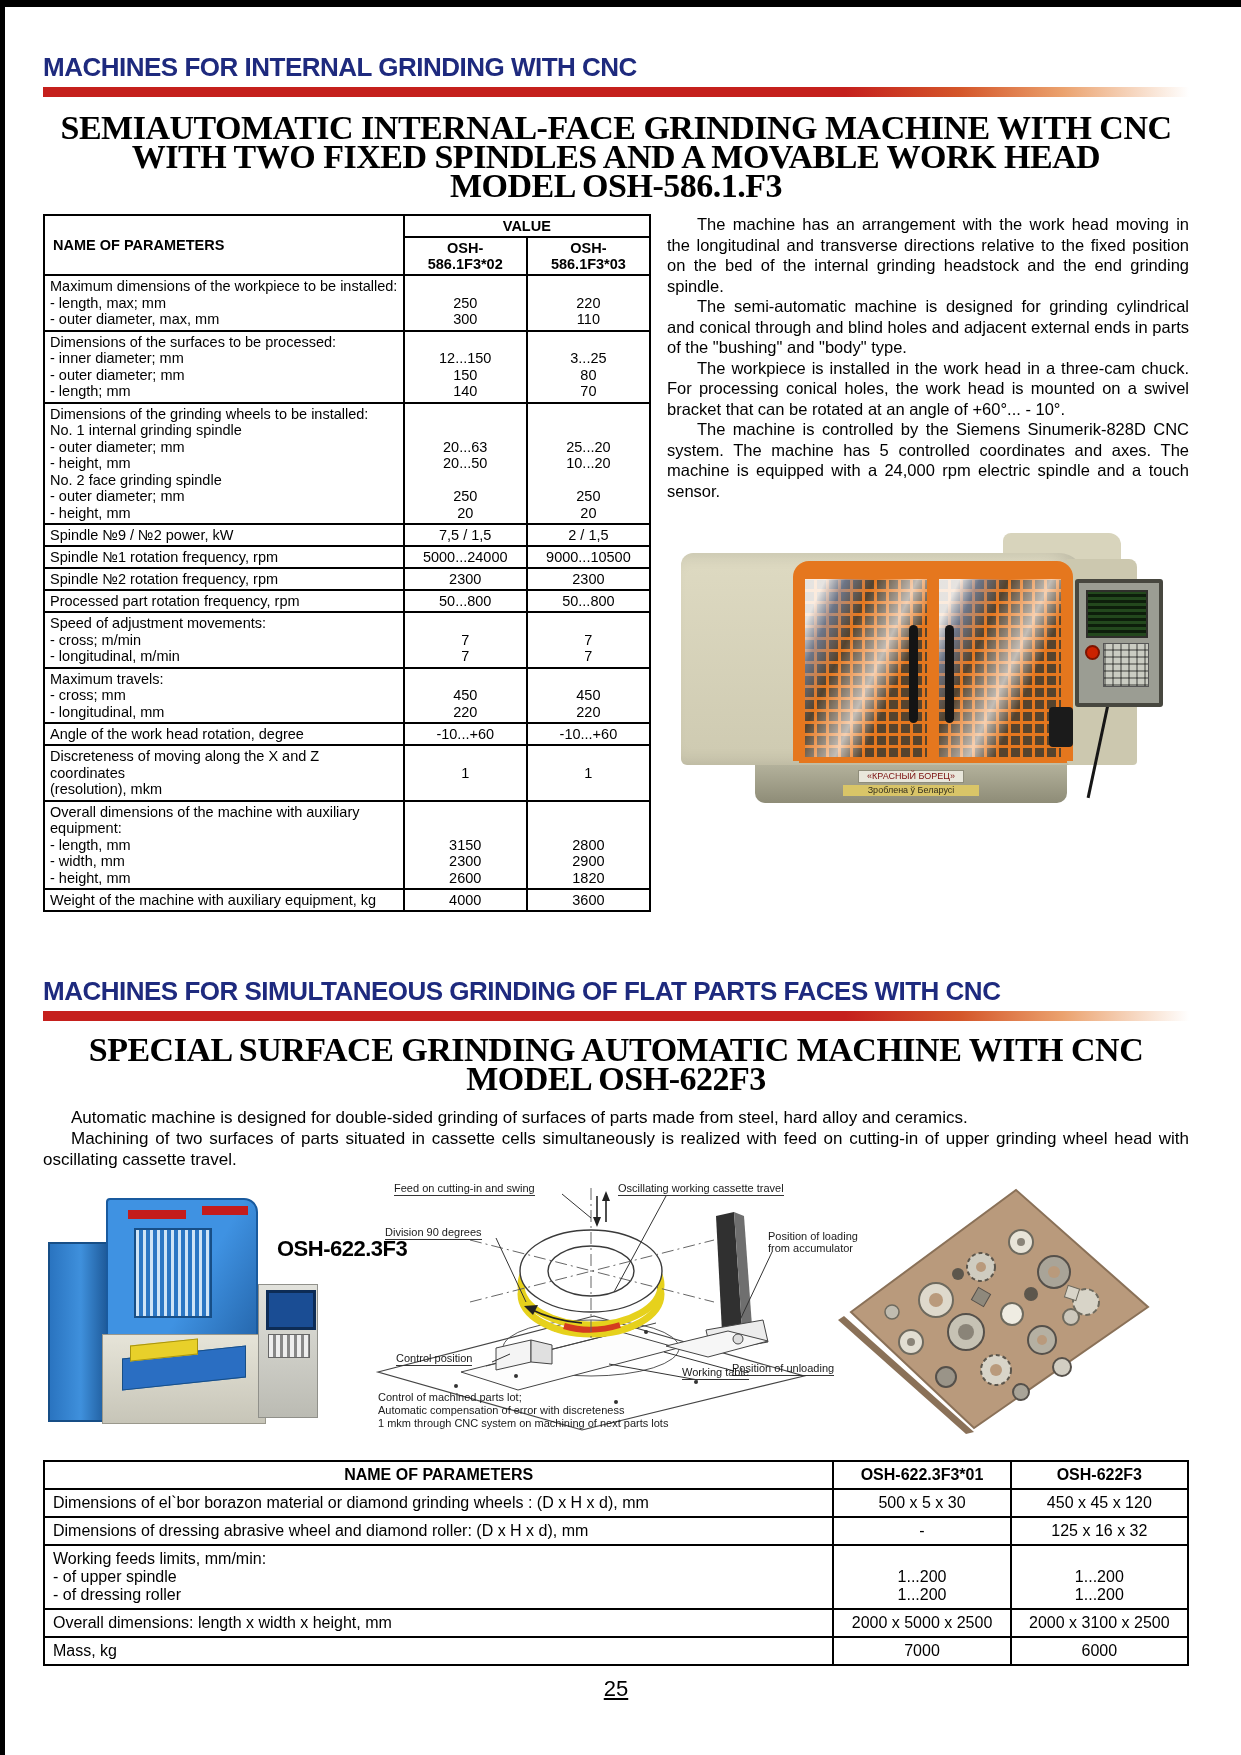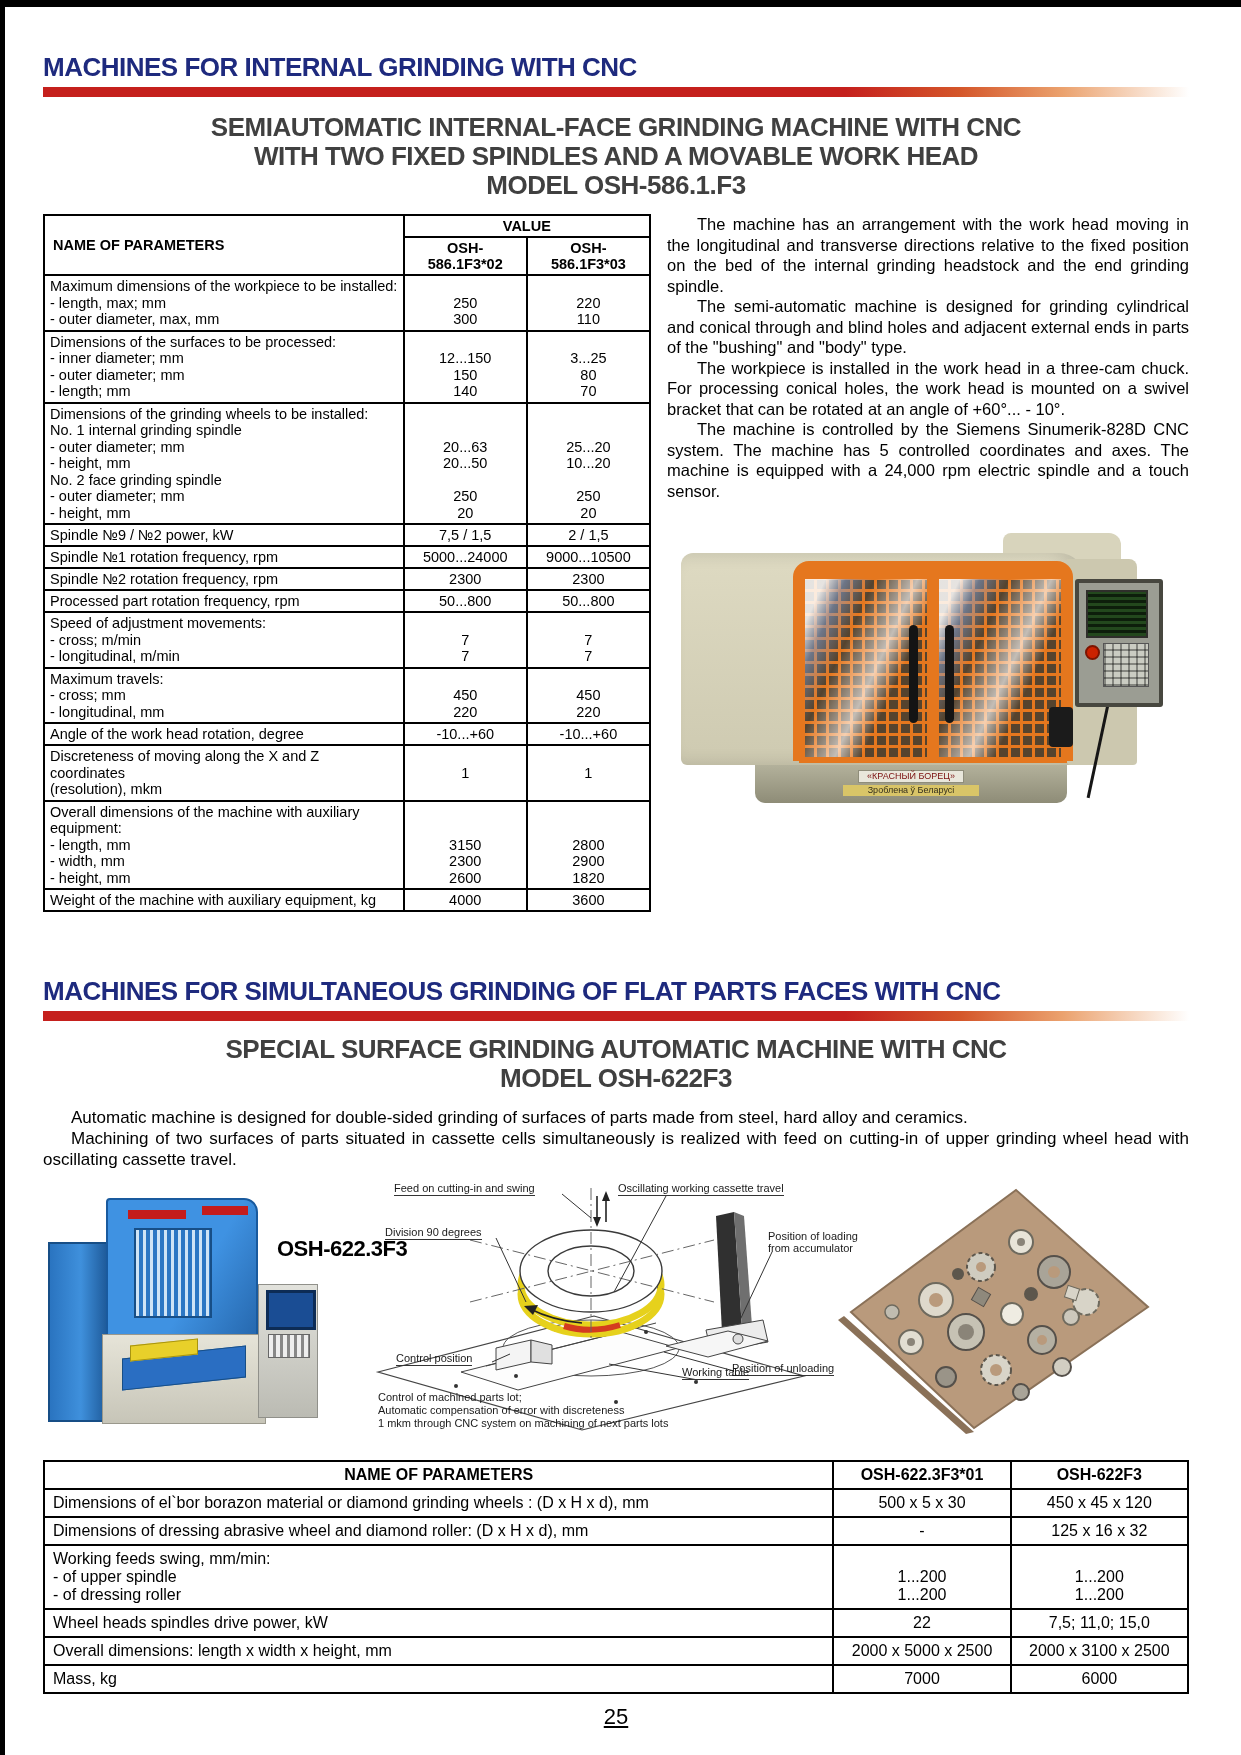--- a/index.html
+++ b/index.html
@@ -7,21 +7,21 @@
     width:1241px; height:1755px; background:#ffffff; overflow:hidden;
     font-family:"Liberation Sans", sans-serif; color:#000; position:relative;
   }
   .edge-top { position:absolute; left:0; top:0; width:1241px; height:7px; background:#000; }
   .edge-left { position:absolute; left:0; top:0; width:5px; height:1755px; background:#000; }
   .content { padding:52px 52px 0 43px; position:relative; }
 
   .sec-header { color:#1e2a7e; font-size:26px; font-weight:bold; letter-spacing:-0.5px; line-height:30px; }
   .red-bar { height:10px; margin-top:5px;
     background:linear-gradient(90deg,#c5201d 0%,#c5201d 70%,#d4562a 80%,#eba26e 89%,rgba(255,255,255,0) 100%); }
-  .doc-title { text-align:center; font-weight:bold; color:#404040; font-size:26px; line-height:29px; letter-spacing:-0.5px; }
+  .doc-title { text-align:center; font-weight:bold; color:#000000; font-size:34px; line-height:29px; letter-spacing:-0.5px;font-family:Liberation Serif, serif; }
   .mt16 { margin-top:16px; } .mt14 { margin-top:14px; }
 
   .main1 { display:flex; margin-top:14px; }
   table { border-collapse:collapse; }
   .t1 { width:608px; font-size:14.5px; }
   .t1 th, .t1 td { border:2px solid #000; padding:2px 5px; }
   .t1 th { font-size:14.5px; }
   .t1 .ph { text-align:left; padding-left:8px; }
   .t1 .val { text-align:center; vertical-align:middle; }
   .t1 tr.multi td { vertical-align:top; }
@@ -484,39 +484,34 @@
             <td class="val sval">500 x 5 x 30</td>
             <td class="val sval">450 x 45 x 120</td>
           </tr>
           <tr class="">
             <td class="pcell">Dimensions of dressing abrasive wheel and diamond roller: (D x H x d), mm</td>
             <td class="val sval">-</td>
             <td class="val sval">125 x 16 x 32</td>
           </tr>
           <tr class="multi">
             <td class="pcell">
-              <div class="ln">Working feeds swing, mm/min:</div>
+              <div class="ln">Working feeds limits, mm/min:</div>
               <div class="ln"> - of upper spindle</div>
               <div class="ln"> - of dressing roller</div>
             </td>
             <td class="val">
               <div class="ln">&nbsp;</div>
               <div class="ln">1...200</div>
               <div class="ln">1...200</div>
             </td>
             <td class="val">
               <div class="ln">&nbsp;</div>
               <div class="ln">1...200</div>
               <div class="ln">1...200</div>
             </td>
-          </tr>
-          <tr class="">
-            <td class="pcell">Wheel heads spindles drive power, kW</td>
-            <td class="val sval">22</td>
-            <td class="val sval">7,5; 11,0; 15,0</td>
           </tr>
           <tr class="">
             <td class="pcell">Overall dimensions: length x width x height, mm</td>
             <td class="val sval">2000 x 5000 x 2500</td>
             <td class="val sval">2000 x 3100 x 2500</td>
           </tr>
           <tr class="">
             <td class="pcell">Mass, kg</td>
             <td class="val sval">7000</td>
             <td class="val sval">6000</td>

